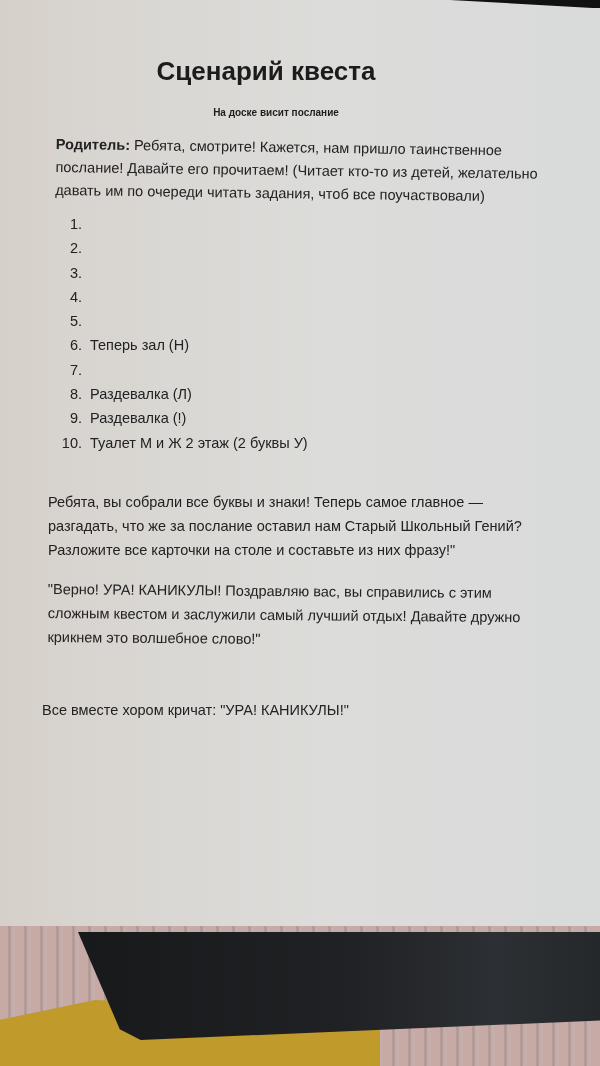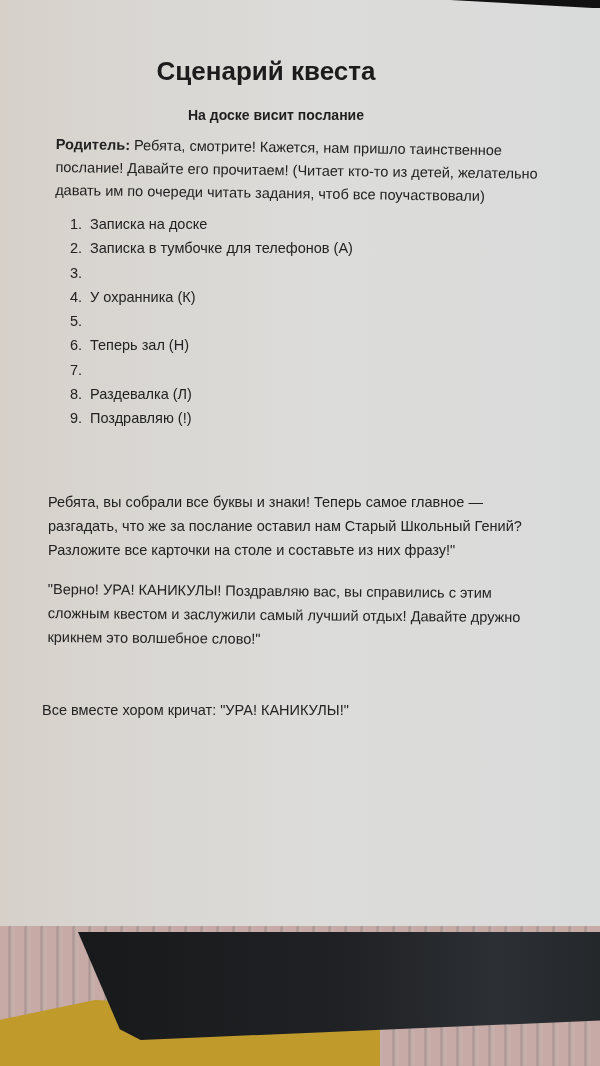--- a/index.html
+++ b/index.html
@@ -16,21 +16,21 @@
       position: absolute; right: 0; top: 0; width: 150px; height: 8px;
       background: #111;
       clip-path: polygon(0 0, 100% 0, 100% 100%, 95% 100%);
     }
     .title {
       position: absolute; left: 0; width: 532px; top: 56px;
       text-align: center; font-size: 26px; font-weight: bold; color: #1c1c1c;
     }
     .subtitle {
       position: absolute; left: 0; width: 552px; top: 107px;
-      text-align: center; font-size: 14px; font-weight: bold; color: #1e1e1e;
+      text-align: center; font-size: 10px; font-weight: bold; color: #1e1e1e;
     }
     .para {
       position: absolute; font-size: 14.5px; color: #222; line-height: 23px;
     }
     .intro { left: 56px; top: 133px; width: 530px; transform: rotate(0.8deg); transform-origin: left top; }
     .intro b { font-weight: bold; }
     .list {
       position: absolute; left: 50px; top: 212px; width: 480px;
       font-size: 14.5px; color: #222; margin: 0; padding: 0; list-style: none;
     }
@@ -65,50 +65,51 @@
 
   <div class="para intro">
     <div><b>Родитель:</b> <span>Ребята, смотрите! Кажется, нам пришло таинственное</span></div>
     <div>послание! Давайте его прочитаем! (Читает кто-то из детей, желательно</div>
     <div>давать им по очереди читать задания, чтоб все поучаствовали)</div>
   </div>
 
   <ol class="list">
     <li>
         <span class="num">1.</span>
-        <span>Записка на доске</span>
       </li>
     <li>
         <span class="num">2.</span>
-        <span>Записка в тумбочке для телефонов (А)</span>
       </li>
     <li>
         <span class="num">3.</span>
       </li>
     <li>
         <span class="num">4.</span>
-        <span>У охранника (К)</span>
       </li>
     <li>
         <span class="num">5.</span>
       </li>
     <li>
         <span class="num">6.</span>
         <span>Теперь зал (Н)</span>
       </li>
     <li>
         <span class="num">7.</span>
       </li>
     <li>
         <span class="num">8.</span>
         <span>Раздевалка (Л)</span>
       </li>
     <li>
         <span class="num">9.</span>
-        <span>Поздравляю (!)</span>
+        <span>Раздевалка (!)</span>
+      </li>
+    <li>
+        <span class="num">10.</span>
+        <span>Туалет М и Ж 2 этаж (2 буквы У)</span>
       </li>
   </ol>
 
   <div class="para p2">
     <div>Ребята, вы собрали все буквы и знаки! Теперь самое главное —</div>
     <div>разгадать, что же за послание оставил нам Старый Школьный Гений?</div>
     <div>Разложите все карточки на столе и составьте из них фразу!"</div>
   </div>
 
   <div class="para p3">

